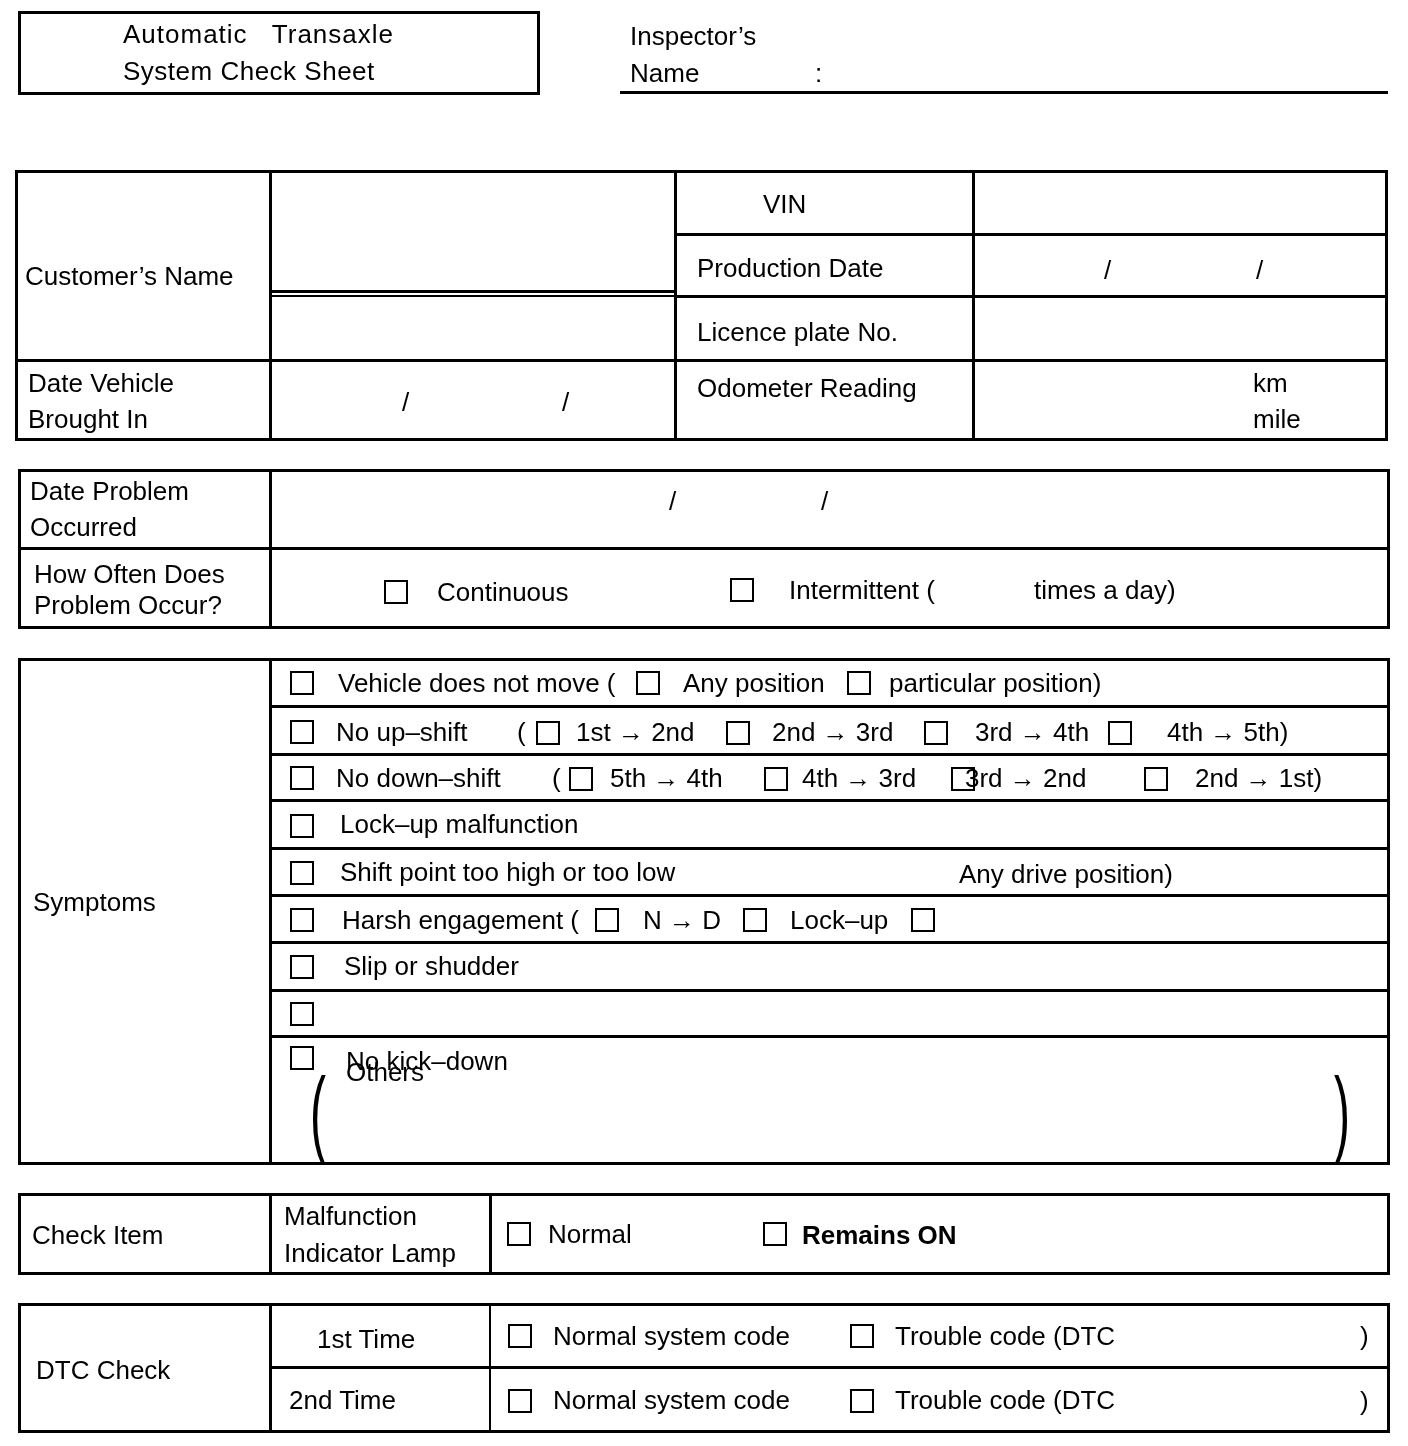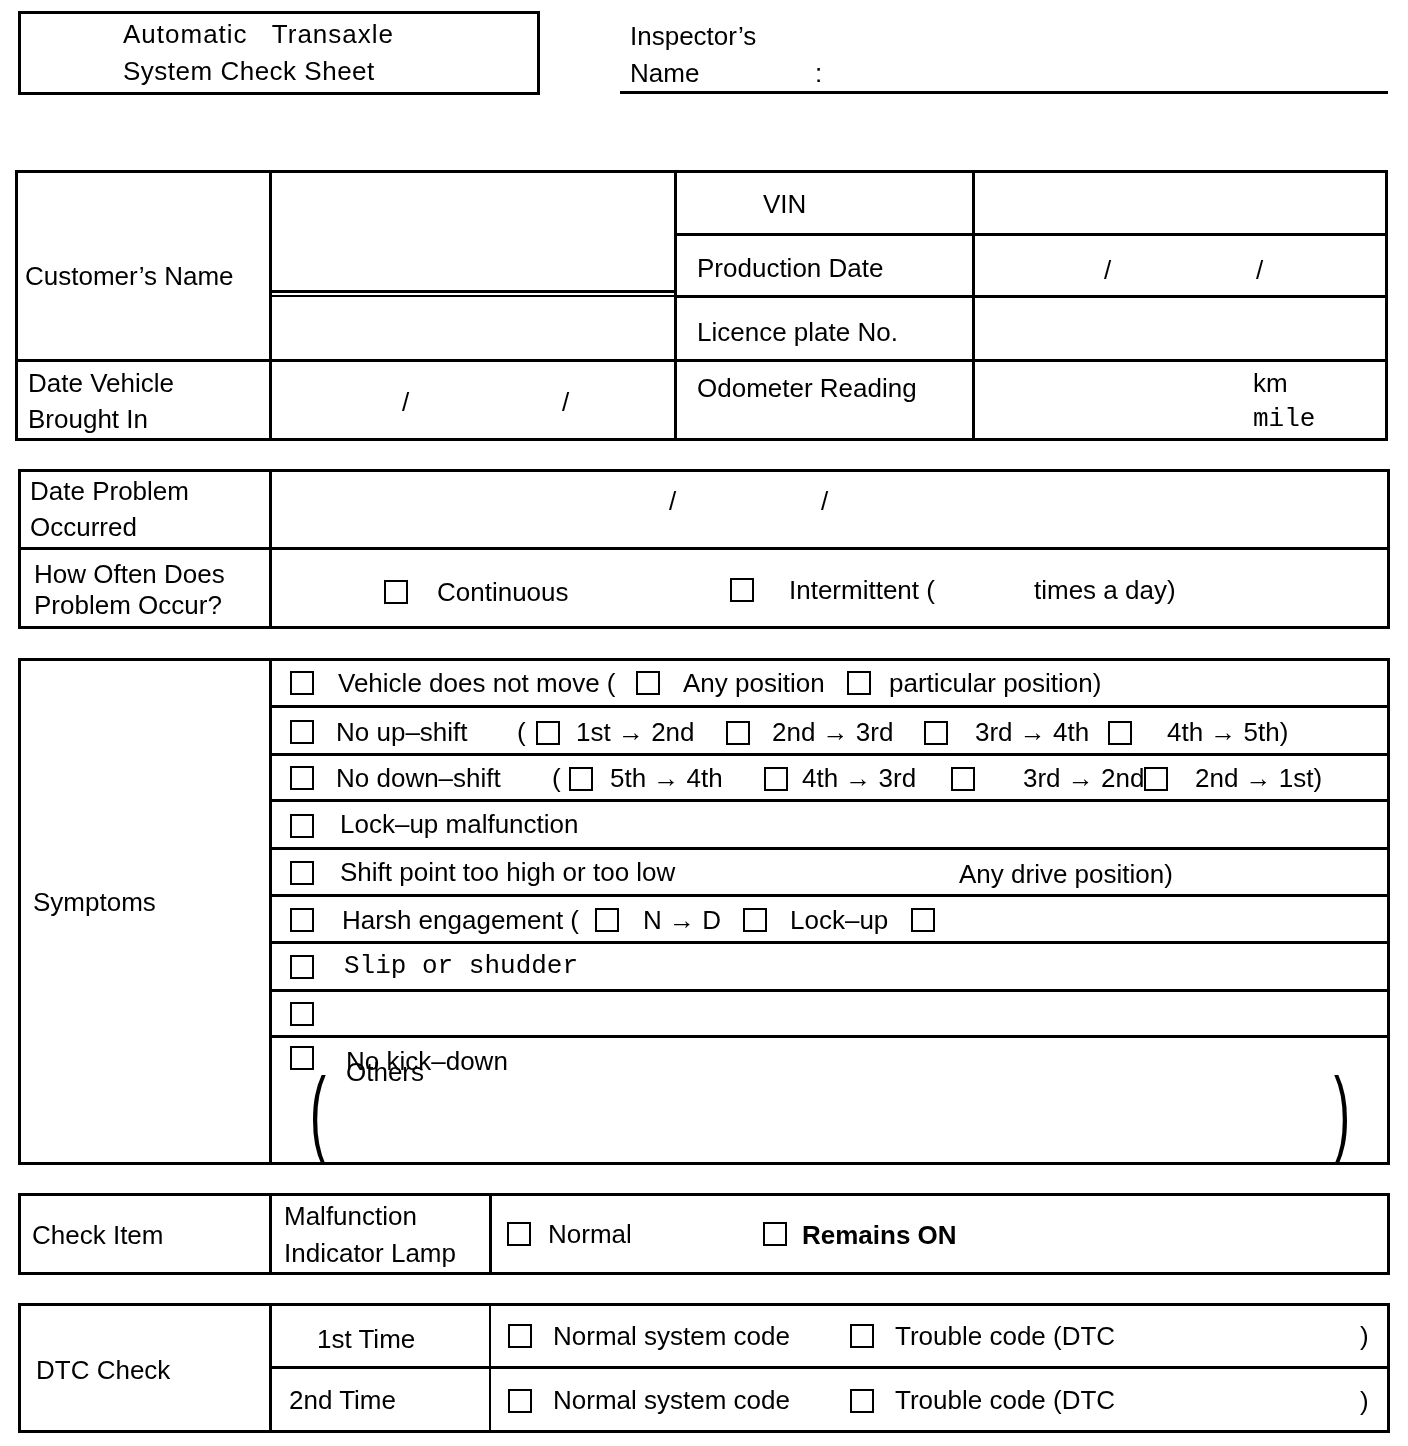--- a/index.html
+++ b/index.html
@@ -50,21 +50,21 @@
 <div class="abs" style="left:697px; top:319px;">Licence plate No.</div>
 <div class="abs" style="left:980px; top:300px; width:400px; height:55px;"></div>
 
 <div class="abs" style="left:28px; top:370px;">Date Vehicle</div>
 <div class="abs" style="left:28px; top:406px;">Brought In</div>
 <div class="abs" style="left:402px; top:389px;">/</div>
 <div class="abs" style="left:562px; top:389px;">/</div>
 
 <div class="abs" style="left:697px; top:375px;">Odometer Reading</div>
 <div class="abs" style="left:1253px; top:370px;">km</div>
-<div class="abs" style="left:1253px; top:406px;font-family:Liberation Mono, monospace;">mile</div>
+<div class="abs" style="left:1253px; top:406px;">mile</div>
 
 <div class="box" style="left:18px; top:469px; width:1372px; height:160px;"></div>
 <div class="vl" style="left:269px; top:469px; height:160px;"></div>
 <div class="hl" style="left:18px; top:547px; width:1372px;"></div>
 
 <div class="abs" style="left:30px; top:478px;">Date Problem</div>
 <div class="abs" style="left:30px; top:514px;">Occurred</div>
 <div class="abs" style="left:669px; top:488px;">/</div>
 <div class="abs" style="left:821px; top:488px;">/</div>
 
@@ -110,41 +110,41 @@
 <div class="abs" style="left:1167px; top:719px;">4th → 5th)</div>
 
 <div class="cb" style="left:290px; top:766px;"></div>
 <div class="abs" style="left:336px; top:765px;">No down–shift</div>
 <div class="abs" style="left:552px; top:765px;">(</div>
 <div class="cb" style="left:569px; top:767px;"></div>
 <div class="abs" style="left:610px; top:765px;">5th → 4th</div>
 <div class="cb" style="left:764px; top:767px;"></div>
 <div class="abs" style="left:802px; top:765px;">4th → 3rd</div>
 <div class="cb" style="left:951px; top:767px;"></div>
-<div class="abs" style="left:1023px; top:765px;text-align:right;">3rd → 2nd</div>
+<div class="abs" style="left:965px; top:765px;text-align:right;">3rd → 2nd</div>
 <div class="cb" style="left:1144px; top:767px;"></div>
 <div class="abs" style="left:1195px; top:765px;">2nd → 1st)</div>
 
 <div class="cb" style="left:290px; top:814px;"></div>
 <div class="abs" style="left:340px; top:811px;">Lock–up malfunction</div>
 
 <div class="cb" style="left:290px; top:861px;"></div>
 <div class="abs" style="left:340px; top:859px;text-align:right;">Shift point too high or too low</div>
 
 <div class="cb" style="left:290px; top:908px;"></div>
 <div class="abs" style="left:342px; top:907px;">Harsh engagement (</div>
 <div class="cb" style="left:595px; top:908px;"></div>
 <div class="abs" style="left:643px; top:907px;">N → D</div>
 <div class="cb" style="left:743px; top:908px;"></div>
 <div class="abs" style="left:790px; top:907px;">Lock–up</div>
 <div class="cb" style="left:911px; top:908px;"></div>
 <div class="abs" style="left:959px; top:861px;text-align:right;">Any drive position)</div>
 
 <div class="cb" style="left:290px; top:955px;"></div>
-<div class="abs" style="left:344px; top:953px;font-family:Liberation Mono, monospace;">Slip or shudder</div>
+<div class="abs" style="left:344px; top:953px;">Slip or shudder</div>
 
 <div class="cb" style="left:290px; top:1002px;"></div>
 <div class="abs" style="left:346px; top:1000px;margin-top:48px;">No kick–down</div>
 
 <div class="cb" style="left:290px; top:1046px;"></div>
 <div class="abs" style="left:346px; top:1045px;margin-top:14px;">Others</div>
 <div class="paren" style="left:302px; top:1064px;">(</div>
 <div class="abs" style="left:340px; top:1075px; width:990px; height:75px;"></div>
 <div class="paren" style="left:1326px; top:1064px;">)</div>
 

